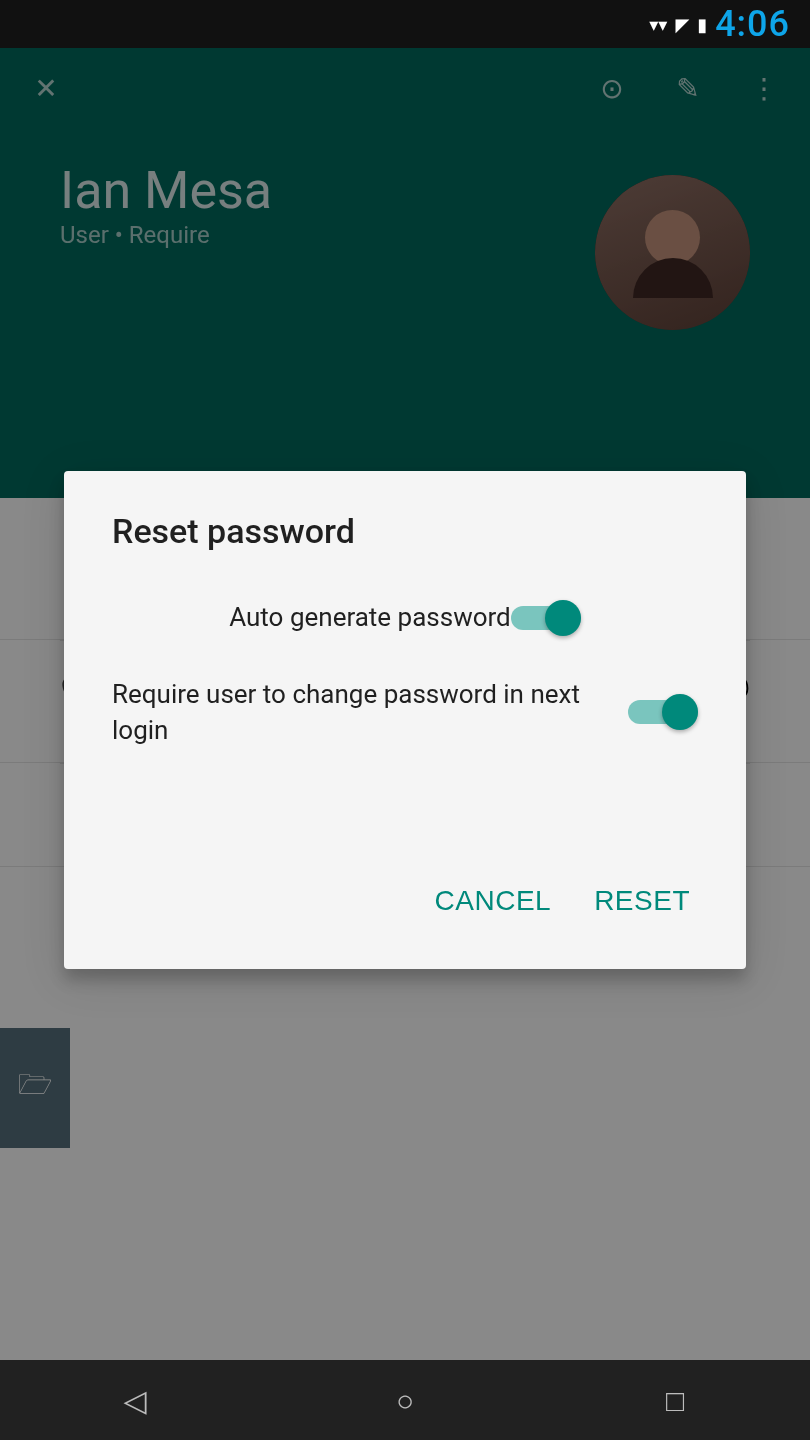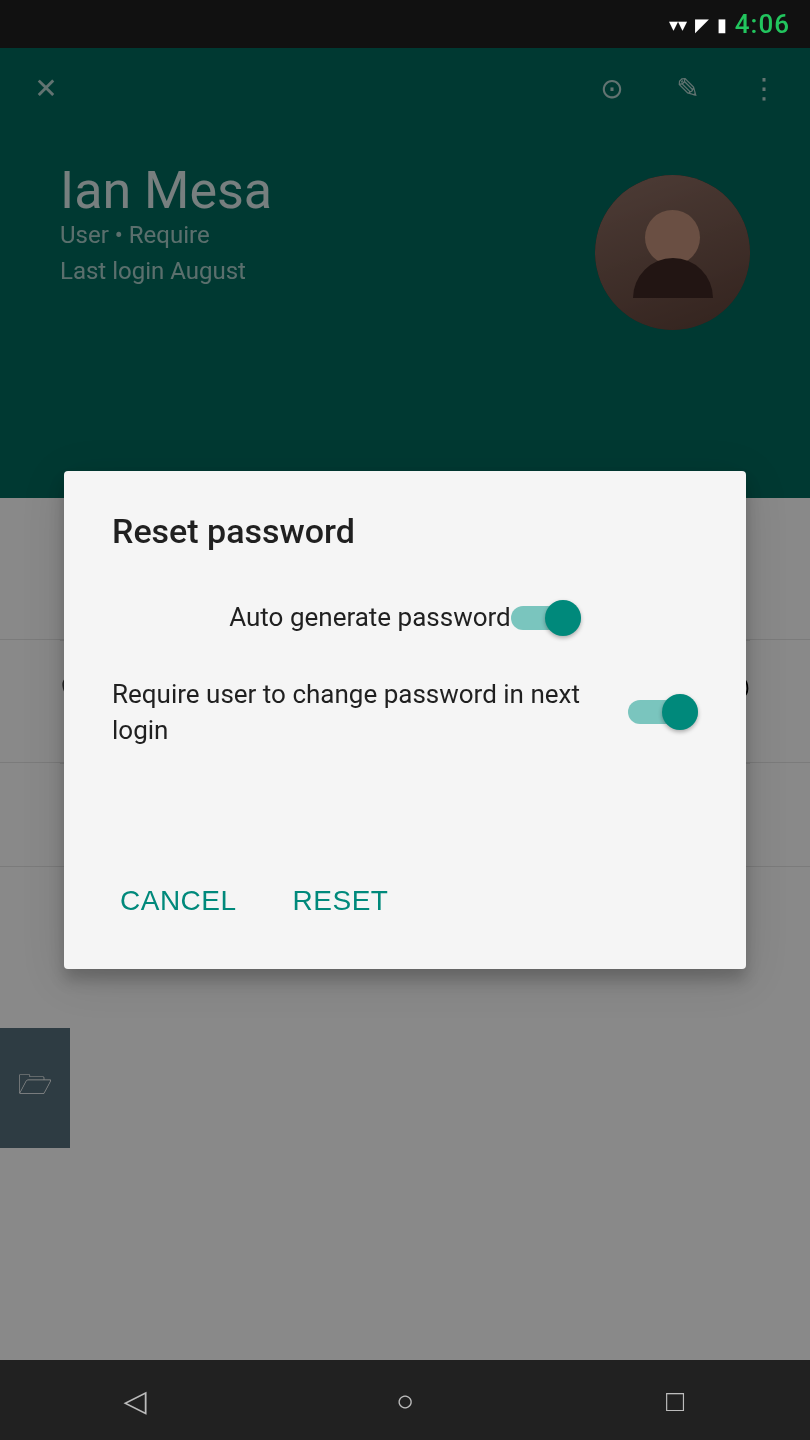--- a/index.html
+++ b/index.html
@@ -24,22 +24,22 @@
       padding: 0 20px;
       gap: 12px;
       z-index: 100;
     }
     .status-icons {
       display: flex;
       align-items: center;
       gap: 8px;
     }
     .status-time {
-      color: #22c55e;
-      font-size: 26px;
+      color: #0ea5e9;
+      font-size: 36px;
       font-weight: 500;
       letter-spacing: 1px;
     }
     .status-icon-shape {
       color: white;
       font-size: 18px;
     }
 
     
     .profile-bg {
@@ -294,22 +294,22 @@
       border-radius: 50%;
       background: #00897b;
       box-shadow: 0 2px 4px rgba(0,0,0,0.3);
     }
 
     .dialog-spacer {
       height: 60px;
     }
     .dialog-actions {
       display: flex;
-      justify-content: flex-start;
-      gap: 40px;
+      justify-content: flex-end;
+      gap: 27px;
       padding-top: 20px;
     }
     .dialog-btn {
       font-size: 28px;
       font-weight: 500;
       color: #00897b;
       background: none;
       border: none;
       cursor: pointer;
       padding: 16px 8px;
@@ -342,21 +342,20 @@
   </div>
 </div>
 
 <div class="profile-info">
   <div class="profile-name">Ian Mesa</div>
   <div class="profile-meta">
     <span>User</span>
     <span> • </span>
     <span>Require</span>
   </div>
-  <div class="profile-login">Last login August</div>
 </div>
 
 <div class="avatar">
   <div class="avatar-face">
     <div class="avatar-silhouette">
       <div class="avatar-head"></div>
       <div class="avatar-body"></div>
     </div>
   </div>
 </div>

